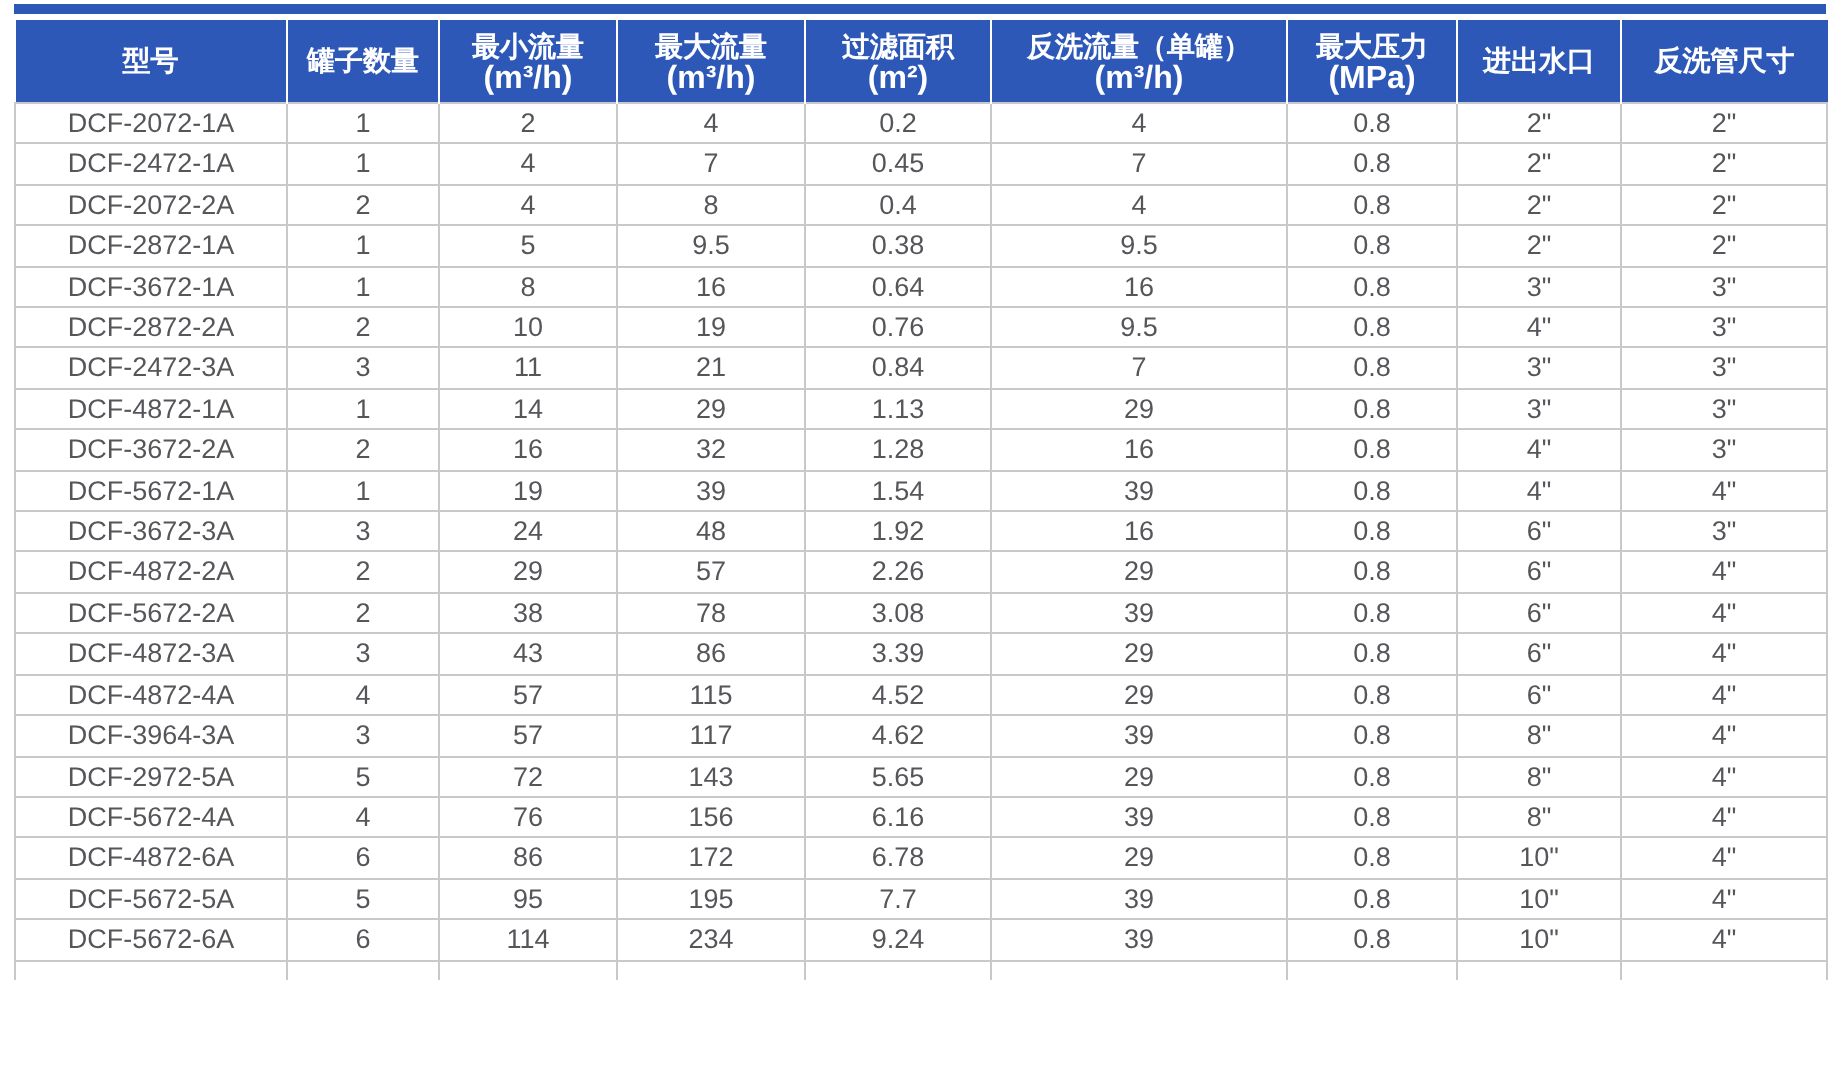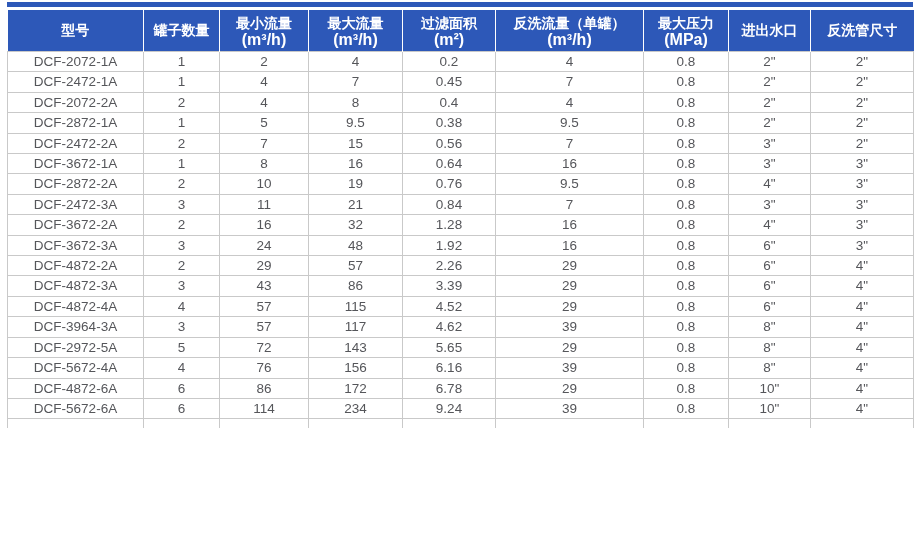--- a/index.html
+++ b/index.html
@@ -158,31 +158,20 @@
           <td>1</td>
           <td>5</td>
           <td>9.5</td>
           <td>0.38</td>
           <td>9.5</td>
           <td>0.8</td>
           <td>2"</td>
           <td>2"</td>
         </tr>
         <tr>
-          <td>DCF-2472-2A</td>
-          <td>2</td>
-          <td>7</td>
-          <td>15</td>
-          <td>0.56</td>
-          <td>7</td>
-          <td>0.8</td>
-          <td>3"</td>
-          <td>2"</td>
-        </tr>
-        <tr>
           <td>DCF-3672-1A</td>
           <td>1</td>
           <td>8</td>
           <td>16</td>
           <td>0.64</td>
           <td>16</td>
           <td>0.8</td>
           <td>3"</td>
           <td>3"</td>
         </tr>
@@ -202,29 +191,51 @@
           <td>3</td>
           <td>11</td>
           <td>21</td>
           <td>0.84</td>
           <td>7</td>
           <td>0.8</td>
           <td>3"</td>
           <td>3"</td>
         </tr>
         <tr>
+          <td>DCF-4872-1A</td>
+          <td>1</td>
+          <td>14</td>
+          <td>29</td>
+          <td>1.13</td>
+          <td>29</td>
+          <td>0.8</td>
+          <td>3"</td>
+          <td>3"</td>
+        </tr>
+        <tr>
           <td>DCF-3672-2A</td>
           <td>2</td>
           <td>16</td>
           <td>32</td>
           <td>1.28</td>
           <td>16</td>
           <td>0.8</td>
           <td>4"</td>
           <td>3"</td>
+        </tr>
+        <tr>
+          <td>DCF-5672-1A</td>
+          <td>1</td>
+          <td>19</td>
+          <td>39</td>
+          <td>1.54</td>
+          <td>39</td>
+          <td>0.8</td>
+          <td>4"</td>
+          <td>4"</td>
         </tr>
         <tr>
           <td>DCF-3672-3A</td>
           <td>3</td>
           <td>24</td>
           <td>48</td>
           <td>1.92</td>
           <td>16</td>
           <td>0.8</td>
           <td>6"</td>
@@ -235,20 +246,31 @@
           <td>2</td>
           <td>29</td>
           <td>57</td>
           <td>2.26</td>
           <td>29</td>
           <td>0.8</td>
           <td>6"</td>
           <td>4"</td>
         </tr>
         <tr>
+          <td>DCF-5672-2A</td>
+          <td>2</td>
+          <td>38</td>
+          <td>78</td>
+          <td>3.08</td>
+          <td>39</td>
+          <td>0.8</td>
+          <td>6"</td>
+          <td>4"</td>
+        </tr>
+        <tr>
           <td>DCF-4872-3A</td>
           <td>3</td>
           <td>43</td>
           <td>86</td>
           <td>3.39</td>
           <td>29</td>
           <td>0.8</td>
           <td>6"</td>
           <td>4"</td>
         </tr>
@@ -301,20 +323,31 @@
           <td>6</td>
           <td>86</td>
           <td>172</td>
           <td>6.78</td>
           <td>29</td>
           <td>0.8</td>
           <td>10"</td>
           <td>4"</td>
         </tr>
         <tr>
+          <td>DCF-5672-5A</td>
+          <td>5</td>
+          <td>95</td>
+          <td>195</td>
+          <td>7.7</td>
+          <td>39</td>
+          <td>0.8</td>
+          <td>10"</td>
+          <td>4"</td>
+        </tr>
+        <tr>
           <td>DCF-5672-6A</td>
           <td>6</td>
           <td>114</td>
           <td>234</td>
           <td>9.24</td>
           <td>39</td>
           <td>0.8</td>
           <td>10"</td>
           <td>4"</td>
         </tr>

